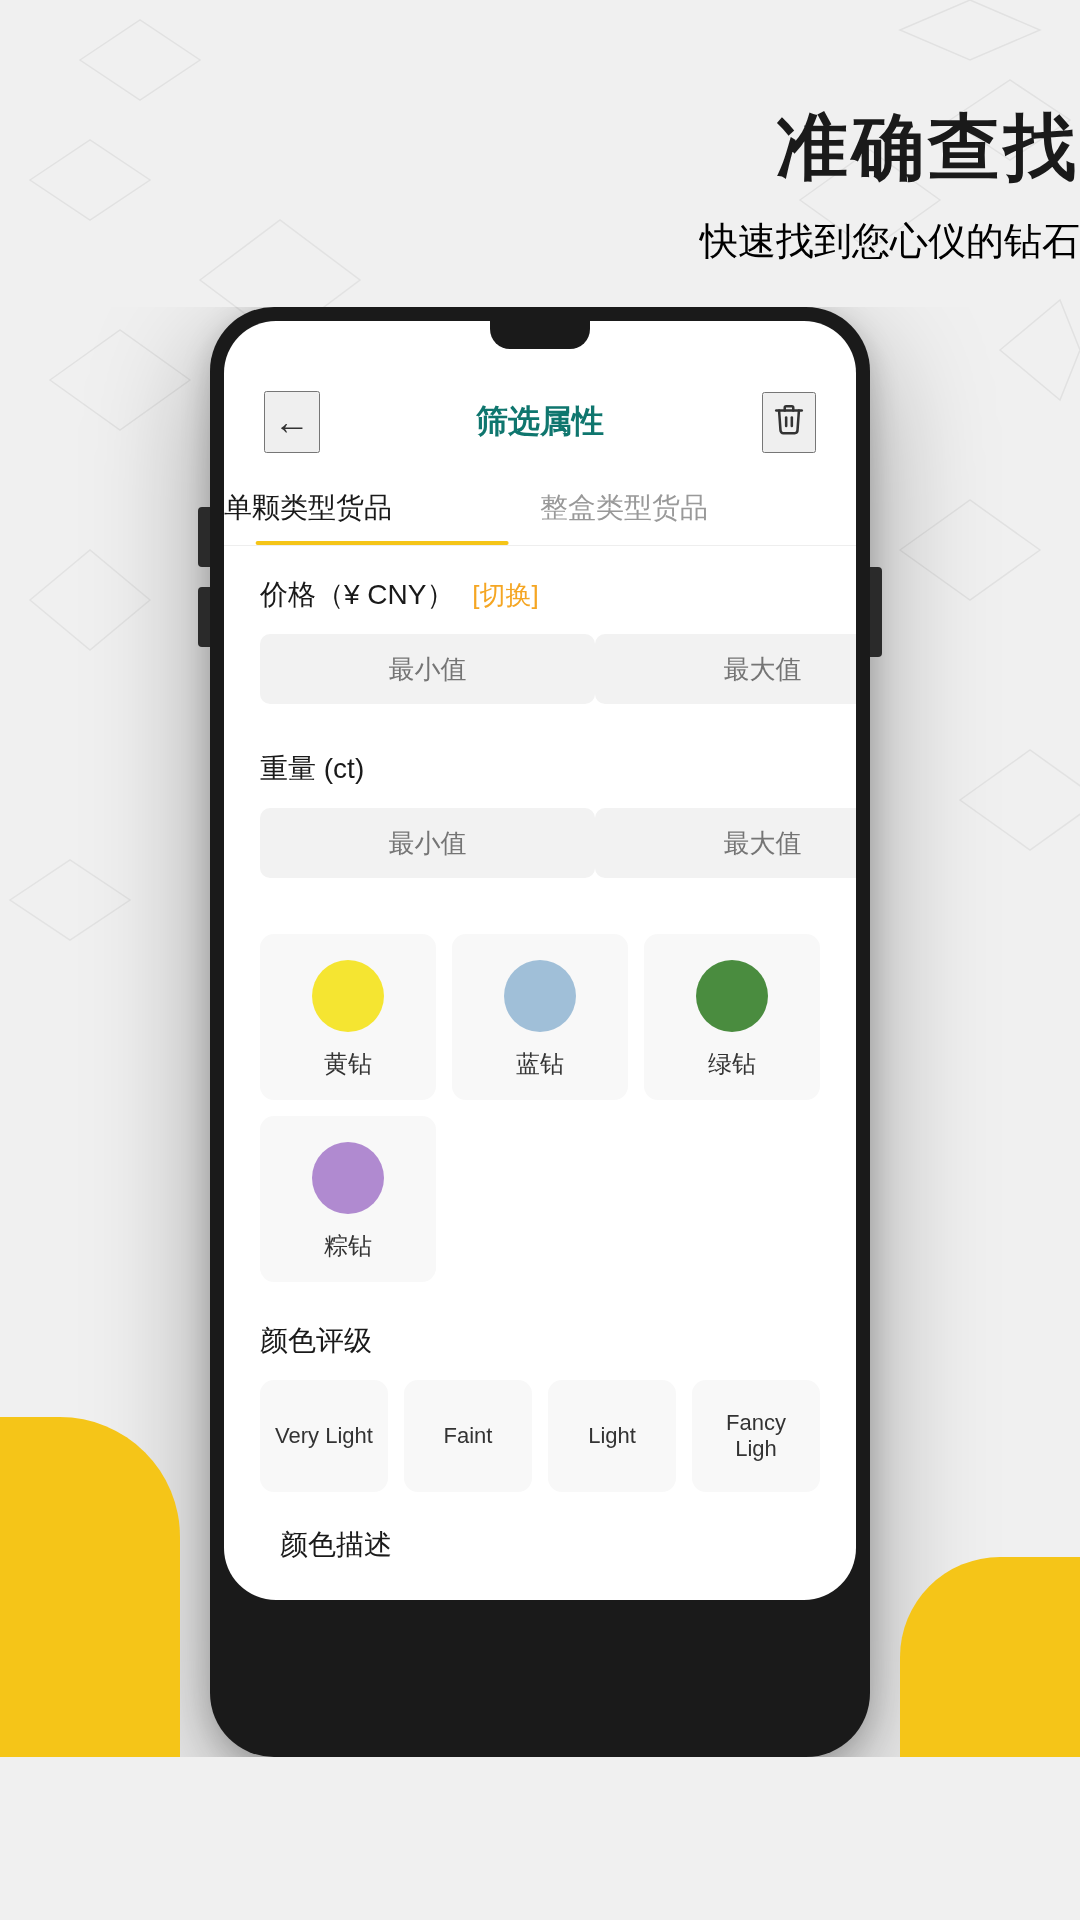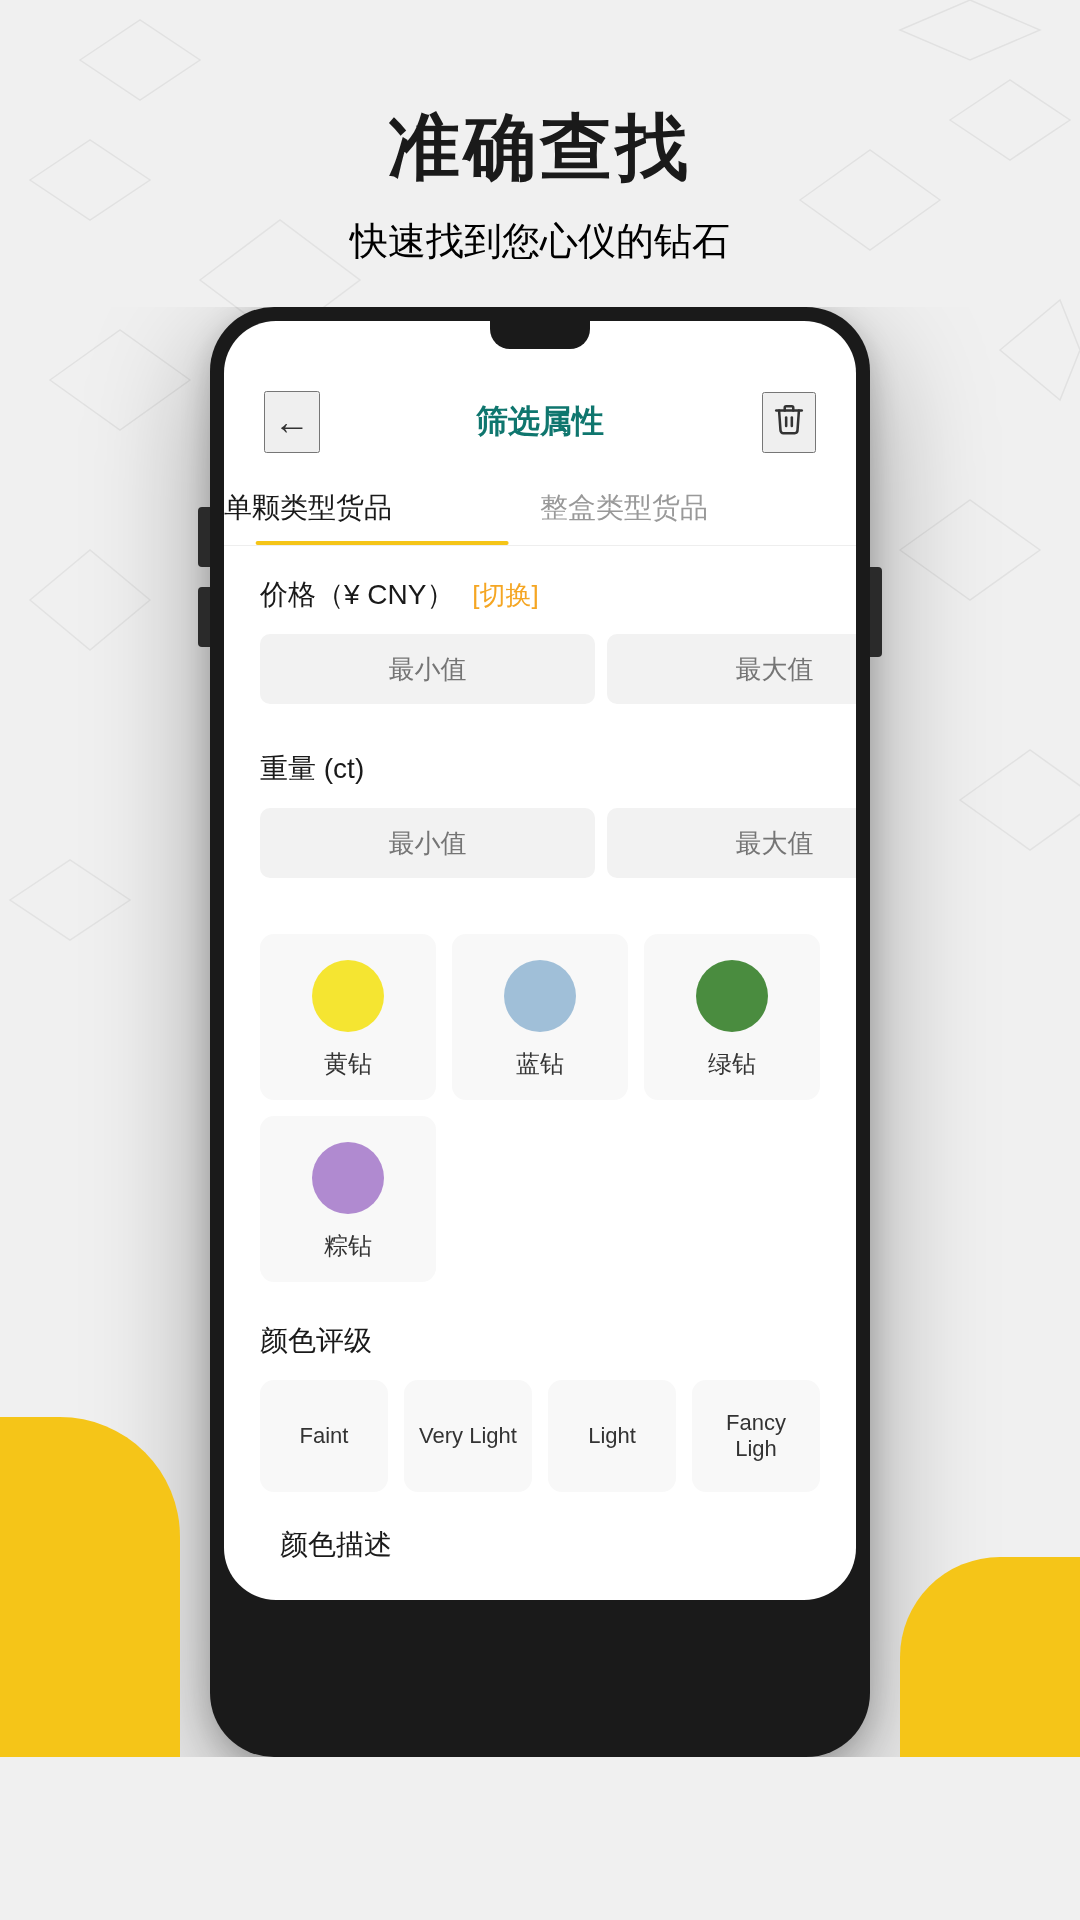--- a/index.html
+++ b/index.html
@@ -25,21 +25,21 @@
 
     .bg-layer svg {
       width: 100%;
       height: 100%;
     }
 
     
     .hero-section {
       position: relative;
       z-index: 1;
-      text-align: center;
+      text-align: right;
       padding-top: 100px;
       padding-bottom: 40px;
     }
 
     .hero-title {
       font-size: 72px;
       font-weight: 700;
       color: #1a1a1a;
       letter-spacing: 4px;
       margin-bottom: 20px;
@@ -168,21 +168,21 @@
     .section-label .switch-tag {
       color: #f5a623;
       font-size: 26px;
       margin-left: 10px;
     }
 
     
     .input-row {
       display: flex;
       align-items: center;
-      gap: 12px;
+      gap: 0;
       margin-bottom: 6px;
     }
 
     .range-input {
       flex: 1;
       height: 70px;
       background: #f2f2f2;
       border: none;
       border-radius: 10px;
       font-size: 26px;
@@ -431,24 +431,24 @@
               <div class="color-circle" style="background:#b08ad0;"></div>
               <span class="color-label">粽钻</span>
             </div>
           </div>
         </div>
 
         <div class="filter-section">
           <div class="section-label">颜色评级</div>
           <div class="rating-grid">
             <div class="rating-card">
+              <span class="rating-label">Very Light</span>
+            </div>
+            <div class="rating-card">
               <span class="rating-label">Faint</span>
-            </div>
-            <div class="rating-card">
-              <span class="rating-label">Very Light</span>
             </div>
             <div class="rating-card">
               <span class="rating-label">Light</span>
             </div>
             <div class="rating-card">
               <span class="rating-label">Fancy Ligh</span>
             </div>
           </div>
         </div>
 

